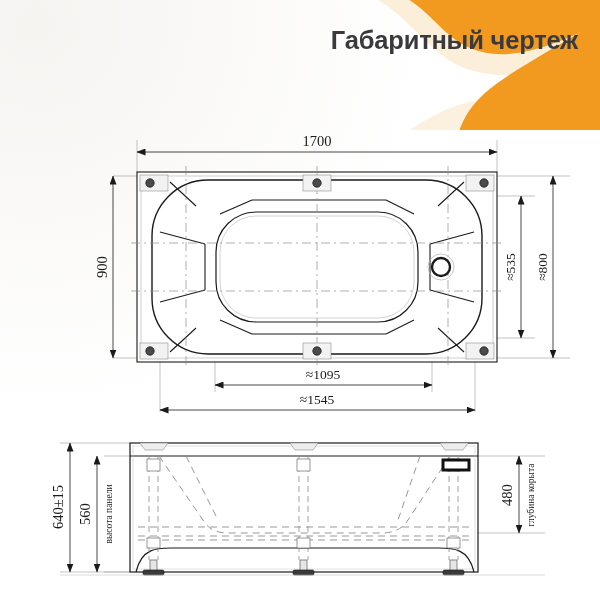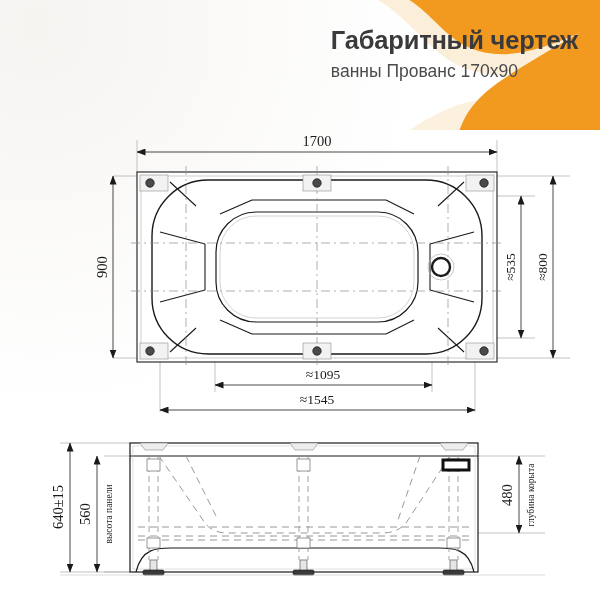--- a/index.html
+++ b/index.html
@@ -17,20 +17,21 @@
     background:
       radial-gradient(circle at 6% 4%, #f6f4f1 0%, #faf9f7 22%, #ffffff 48%),
       linear-gradient(160deg,#f7f5f2 0%,#ffffff 40%,#ffffff 100%);
   }
   #header{
     position:absolute;left:0;top:0;width:600px;height:130px;
     overflow:hidden;
   }
   #titles{
     position:absolute;right:22px;top:26px;
+    text-align:right;
     z-index:5;
   }
   #title-main{
     font-size:25.5px;
     font-weight:bold;
     color:#3a3a3c;
     letter-spacing:-0.2px;
     line-height:1.15;
     white-space:nowrap;
   }
@@ -72,21 +73,20 @@
                L 610 -10 Z" fill="#F2991F"></path>
       <path d="M 610 14
                C 556 48 512 70 486 92
                C 466 110 462 124 458 134
                L 610 134 Z" fill="#F2991F"></path>
       <path d="M 430 -10 L 610 -10 L 610 110 C 560 92 520 60 500 24 C 490 6 462 -4 430 -10 Z" fill="#F2991F" opacity="0.0"></path>
     </svg>
 
     <div id="titles">
       <div id="title-main">Габаритный чертеж</div>
-      <div id="title-sub">ванны Прованс 170х90</div>
     </div>
   </div>
 
   <svg id="drawing" viewBox="0 0 600 600">
 
     <defs>
       <marker id="arr-r" markerWidth="9" markerHeight="7" refX="8.5" refY="3.5" orient="auto" markerUnits="userSpaceOnUse">
         <path d="M0,0 L9,3.5 L0,7 z" fill="#1a1a1a"></path>
       </marker>
       <marker id="arr-l" markerWidth="9" markerHeight="7" refX="0.5" refY="3.5" orient="auto" markerUnits="userSpaceOnUse">

